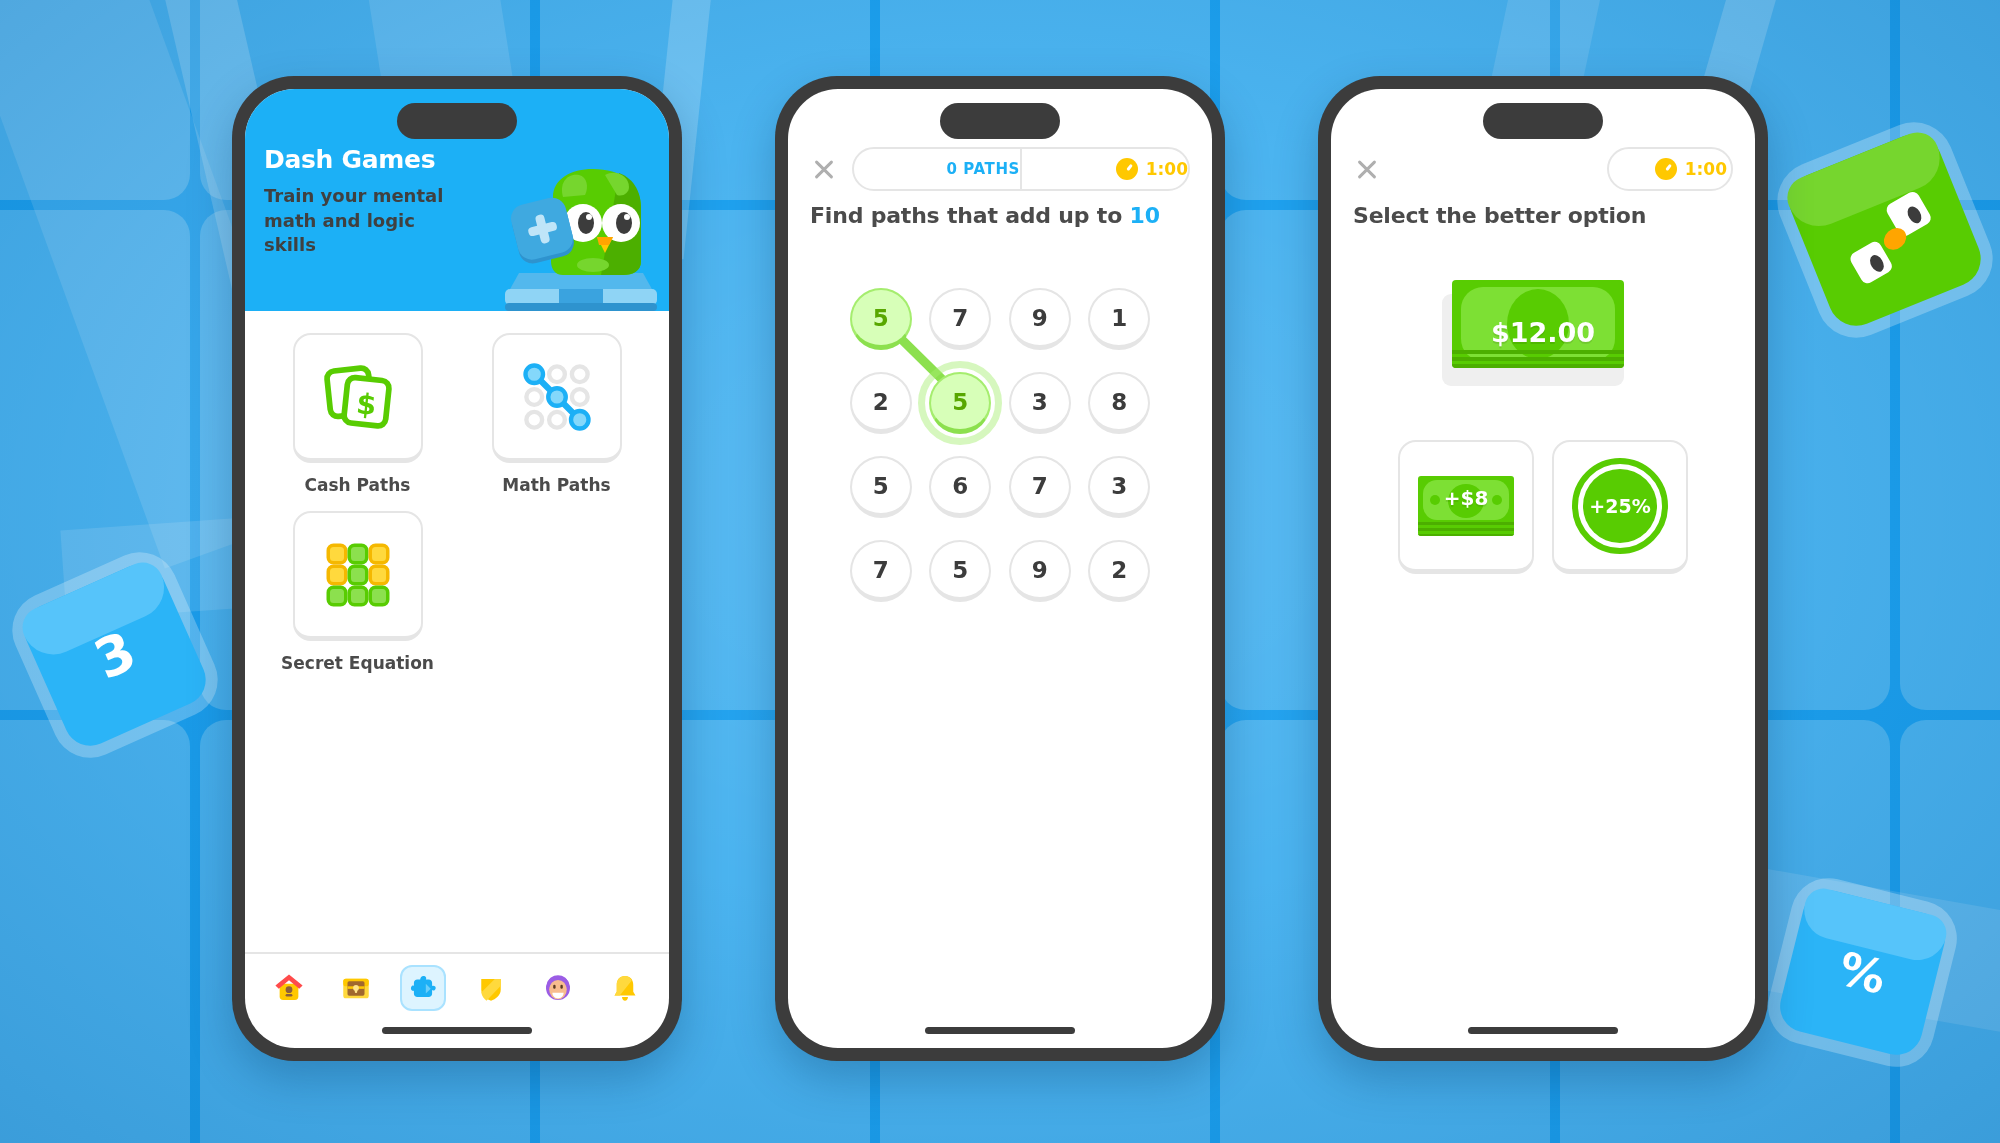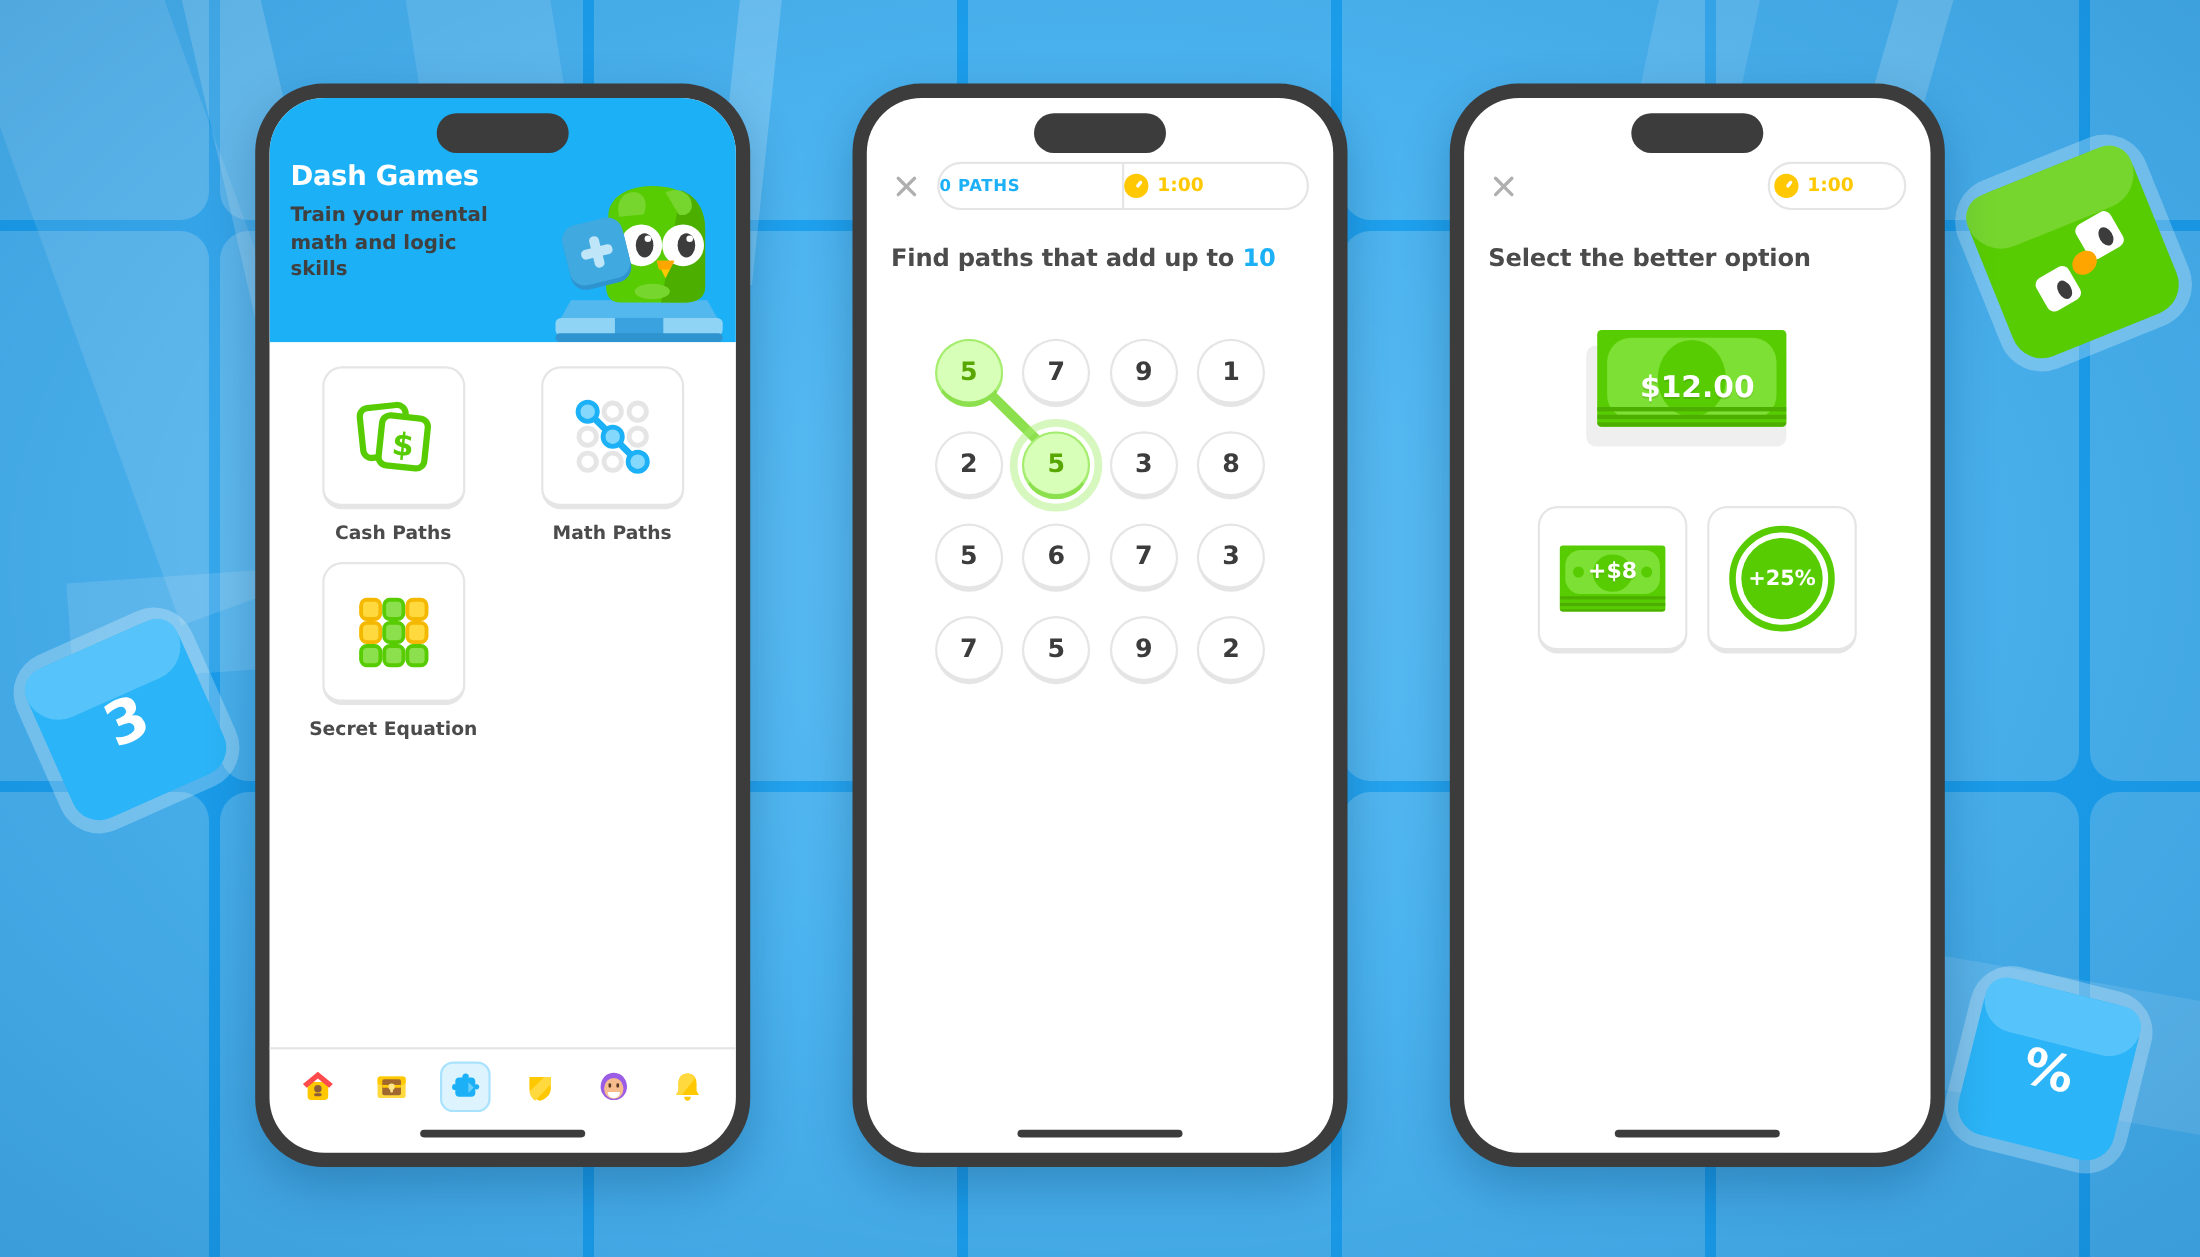--- a/index.html
+++ b/index.html
@@ -148,41 +148,41 @@
     height: 44px;
     border: 2px solid #E5E5E5;
     border-radius: 24px;
     display: flex; align-items: center;
     overflow: hidden;
   }
   .pill.compact { flex: 0 0 auto; padding: 0 4px; }
   .pill-seg {
     flex: 1;
     height: 100%;
-    display: flex; align-items: center; justify-content: flex-start;
+    display: flex; align-items: center; justify-content: flex-end;
     gap: 8px;
   }
   .pill-seg + .pill-seg { border-left: 2px solid #E5E5E5; }
   .pill-paths { color: #1CB0F6; font-size: 15px; font-weight: 800; letter-spacing: 0.6px; }
   .pill-time  { color: #FFC800; font-size: 17px; font-weight: 800; }
 
   .clock {
     width: 22px; height: 22px; border-radius: 50%;
     background: #FFC800;
     position: relative; flex: 0 0 22px;
   }
   .clock::after {
     content: ""; position: absolute;
     left: 10px; top: 5px; width: 2.5px; height: 7px;
     background: #fff; border-radius: 2px;
     transform-origin: bottom center; transform: rotate(38deg);
   }
 
   .prompt {
-    margin: 32px 22px 0 22px;
+    margin: 12px 22px 0 22px;
     font-size: 22px; font-weight: 800; color: #4B4B4B;
     letter-spacing: -0.2px;
   }
   .prompt .accent { color: #1CB0F6; }
 
   .equation {
     margin-top: 48px;
     text-align: center;
     font-size: 52px; font-weight: 800; color: #4B4B4B;
     letter-spacing: 1px;

